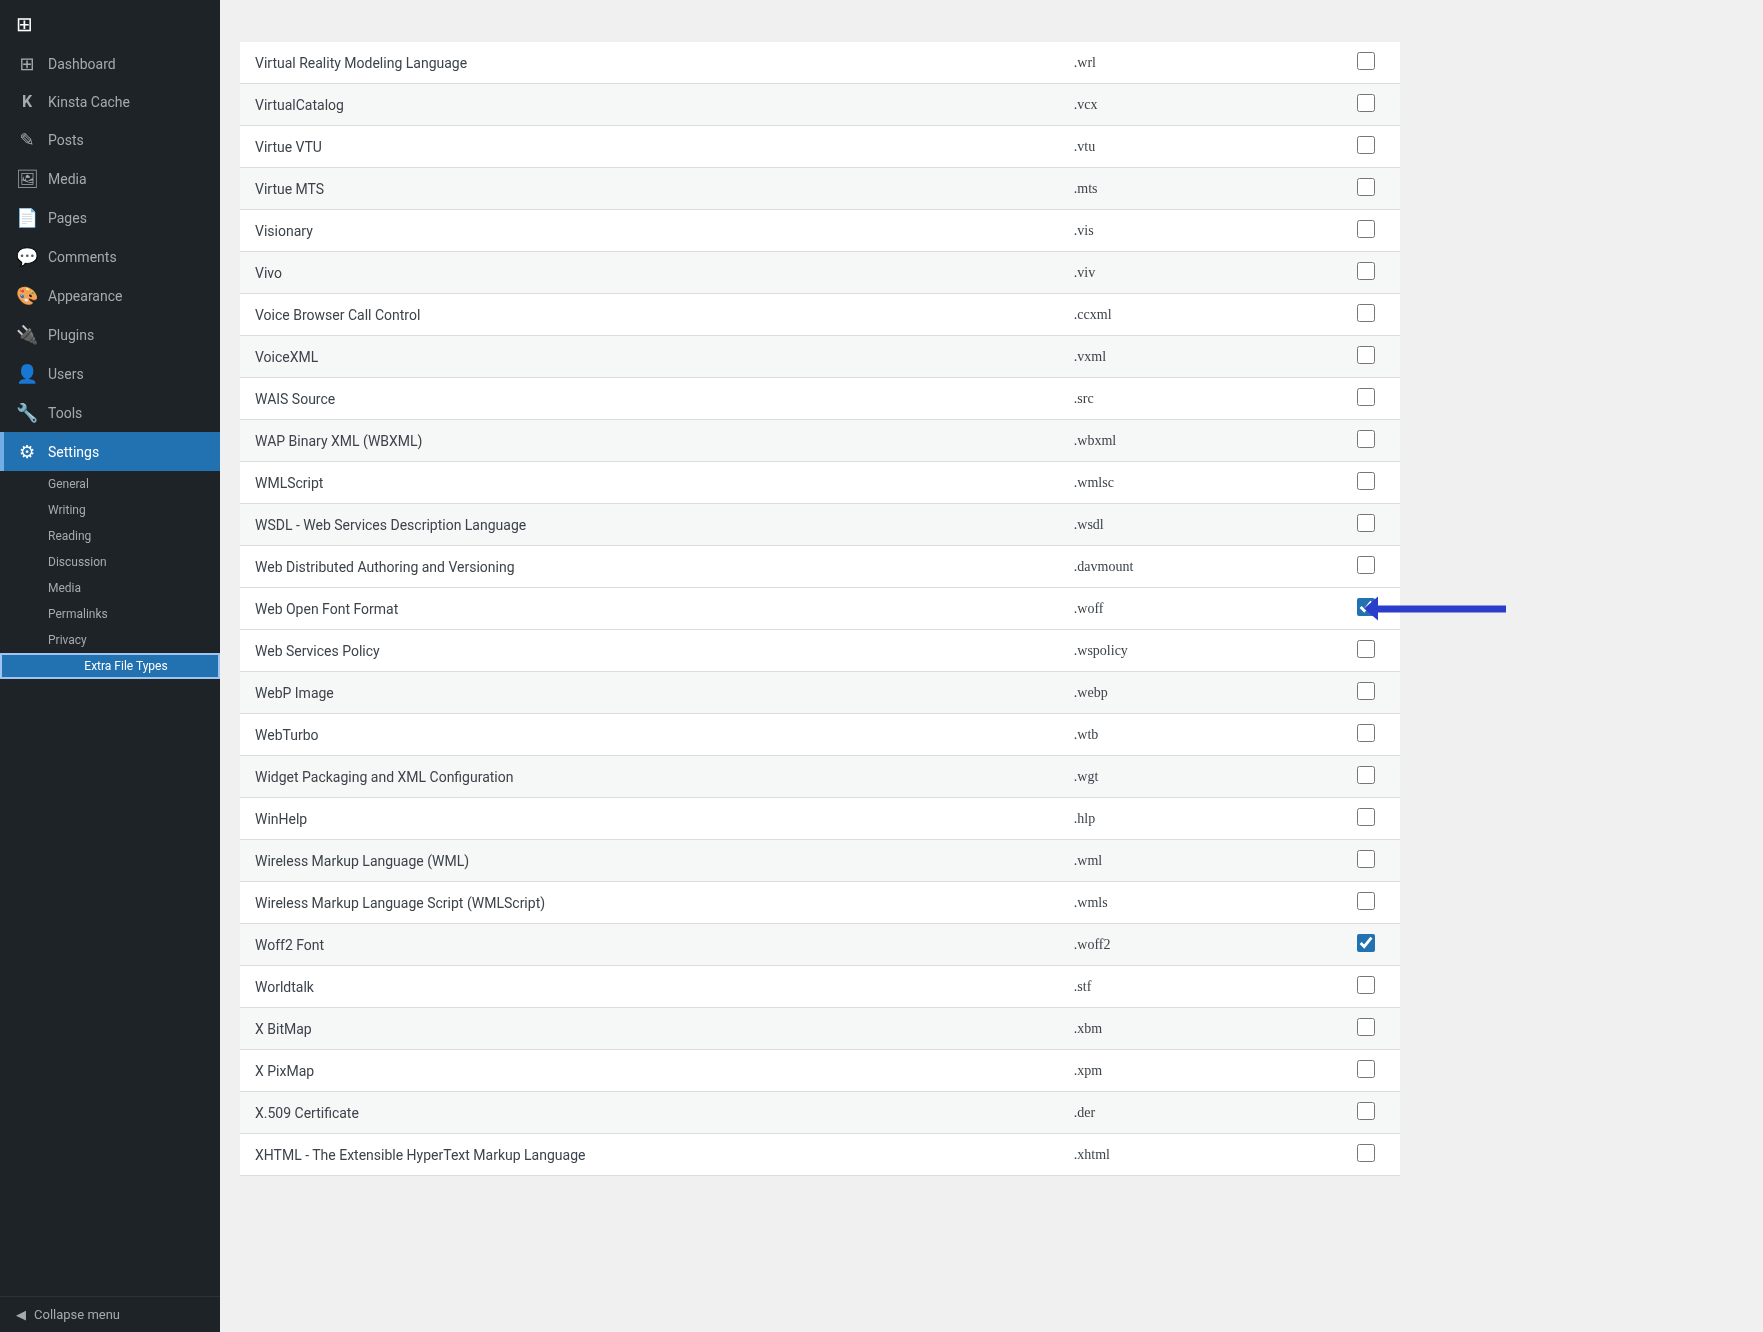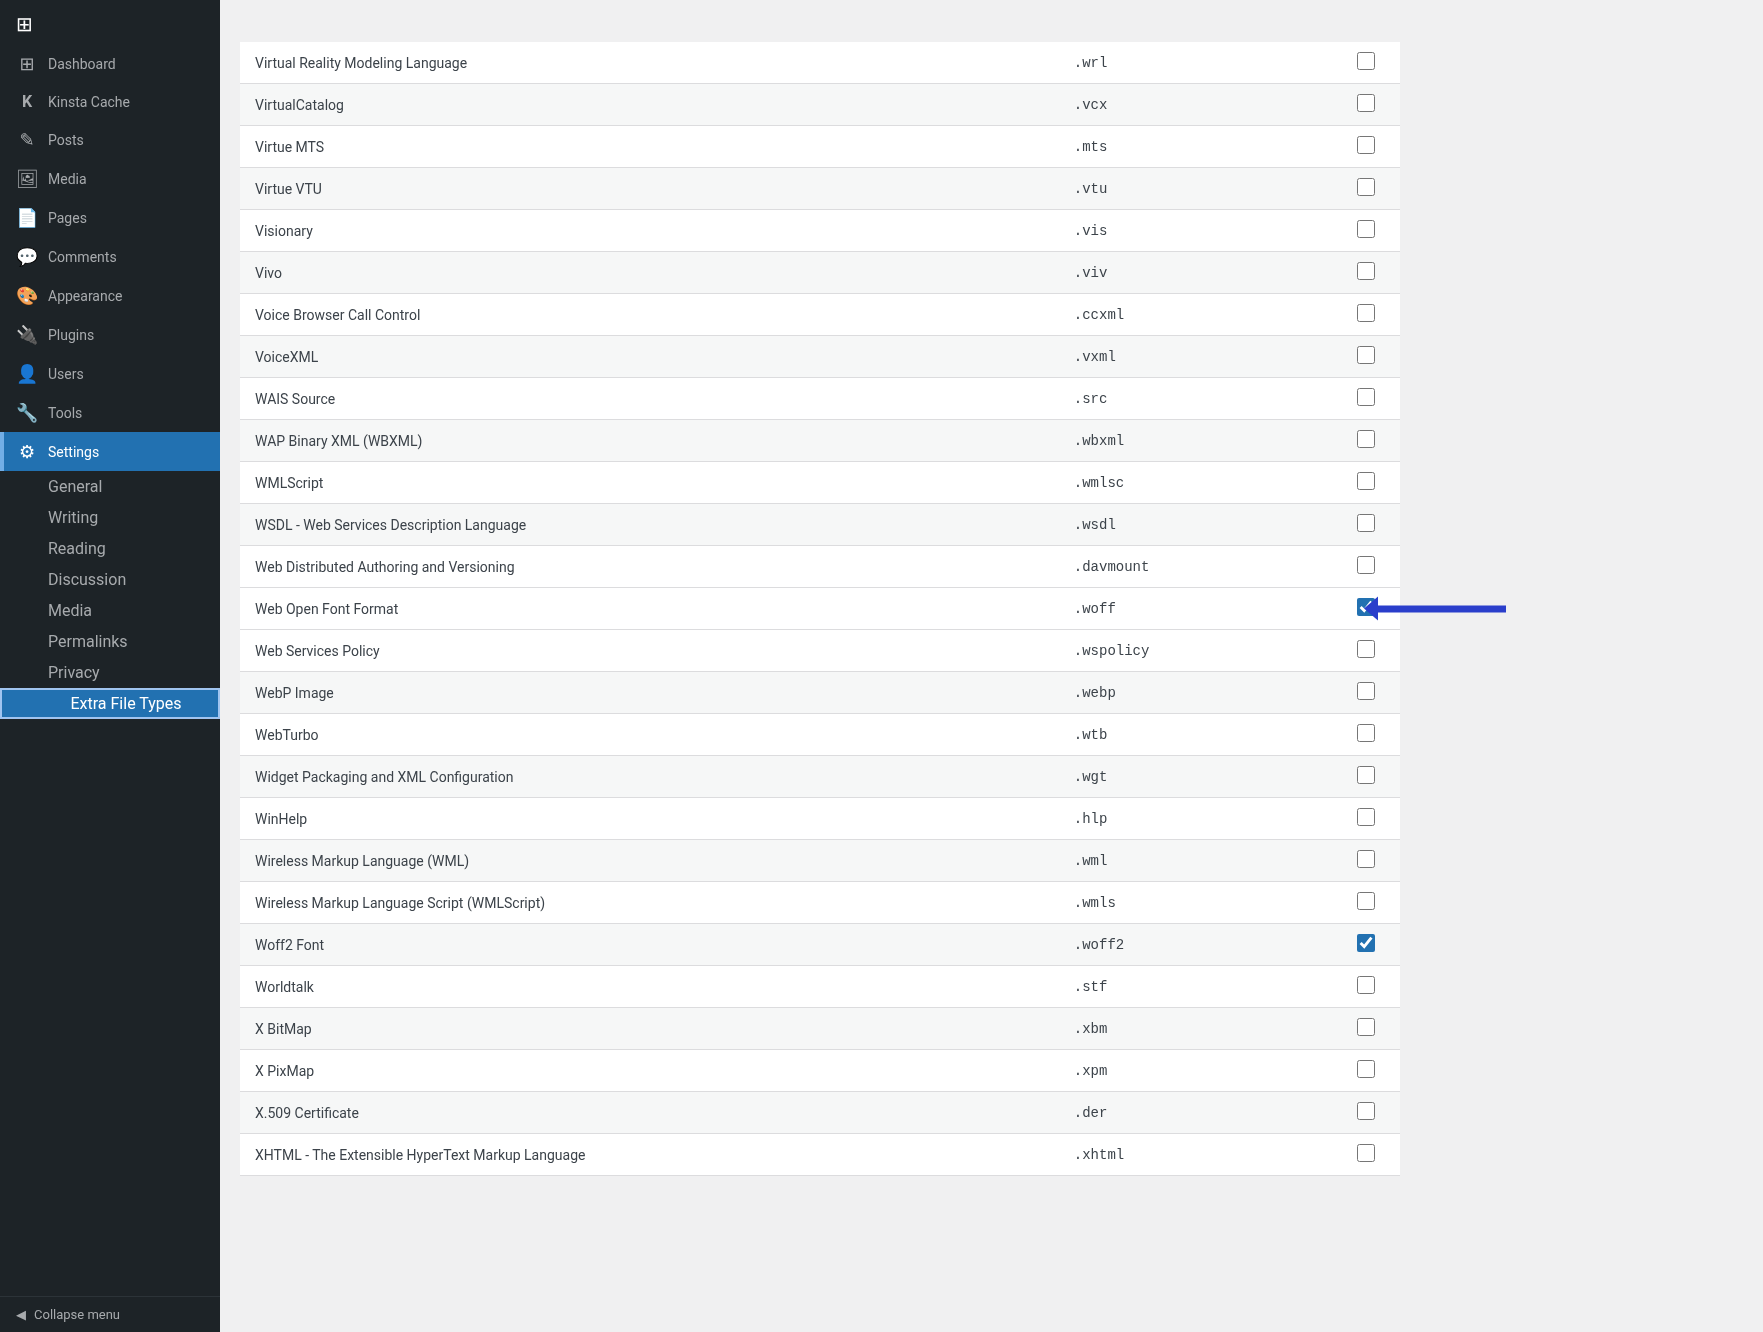--- a/index.html
+++ b/index.html
@@ -26,21 +26,21 @@
       text-decoration: none;
       font-size: 14px;
     }
     .sidebar-item .icon { font-size: 18px; width: 22px; text-align: center; flex-shrink: 0; }
 
     .sidebar-submenu { background: #1d2327; }
     .sidebar-submenu .sub-item {
       display: block;
       padding: 6px 16px 6px 48px;
       color: #a7aaad;
-      font-size: 16px;
+      font-size: 12px;
       cursor: pointer;
       text-decoration: none;
     }
     .sidebar-submenu .sub-item.active {
       background: #2271b1;
       color: #fff;
       border: 2px solid #72aee6;
       padding: 4px 14px 4px 46px;
       text-align: center;
     }
@@ -97,21 +97,21 @@
     }
     .file-types-table td:nth-child(2) {
       width: 20%;
       color: #3c434a;
     }
     .file-types-table td:nth-child(3) {
       width: 5%;
       text-align: center;
     }
 
-    .file-ext { font-family: Liberation Mono, monospace; }
+    .file-ext { font-family: Liberation Serif, serif; }
 
     input[type="checkbox"] {
       width: 18px;
       height: 18px;
       cursor: pointer;
       accent-color: #2271b1;
     }
 
     
     .settings-active {
@@ -204,27 +204,27 @@
             <td>Virtual Reality Modeling Language</td>
             <td class="file-ext">.wrl</td>
             <td style="position: relative;"><input type="checkbox" style=""></td>
           </tr>
           <tr>
             <td>VirtualCatalog</td>
             <td class="file-ext">.vcx</td>
             <td style="position: relative;"><input type="checkbox" style=""></td>
           </tr>
           <tr>
+            <td>Virtue VTU</td>
+            <td class="file-ext">.vtu</td>
+            <td style="position: relative;"><input type="checkbox" style=""></td>
+          </tr>
+          <tr>
             <td>Virtue MTS</td>
             <td class="file-ext">.mts</td>
-            <td style="position: relative;"><input type="checkbox" style=""></td>
-          </tr>
-          <tr>
-            <td>Virtue VTU</td>
-            <td class="file-ext">.vtu</td>
             <td style="position: relative;"><input type="checkbox" style=""></td>
           </tr>
           <tr>
             <td>Visionary</td>
             <td class="file-ext">.vis</td>
             <td style="position: relative;"><input type="checkbox" style=""></td>
           </tr>
           <tr>
             <td>Vivo</td>
             <td class="file-ext">.viv</td>

